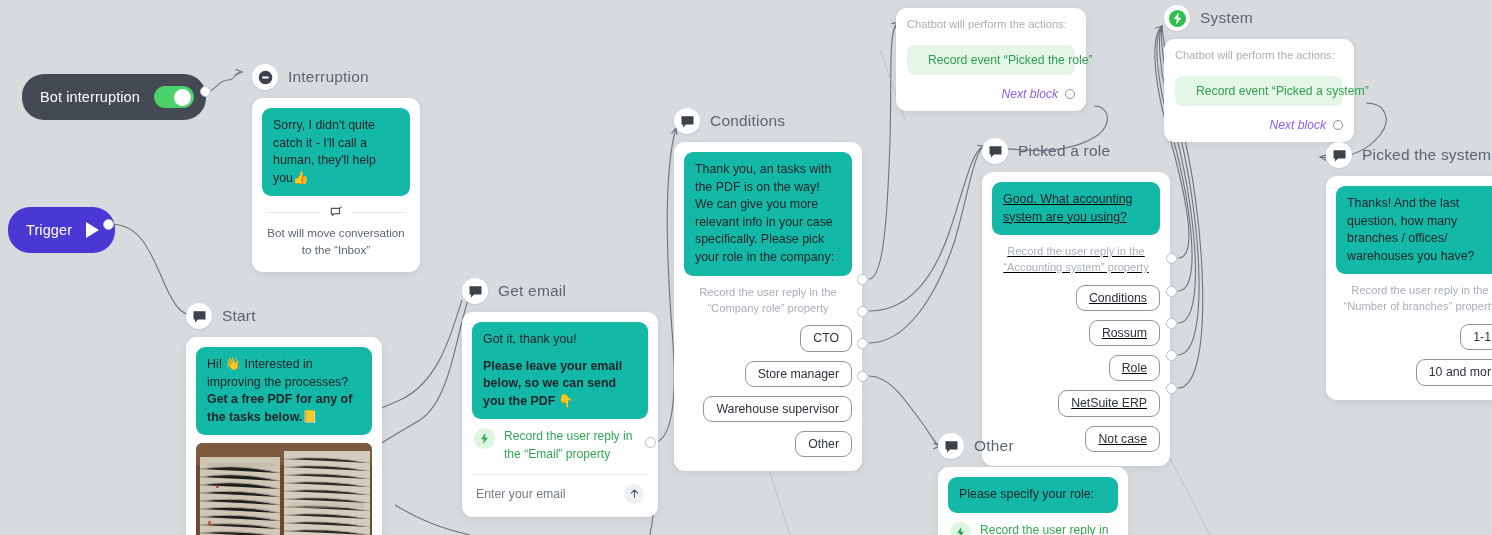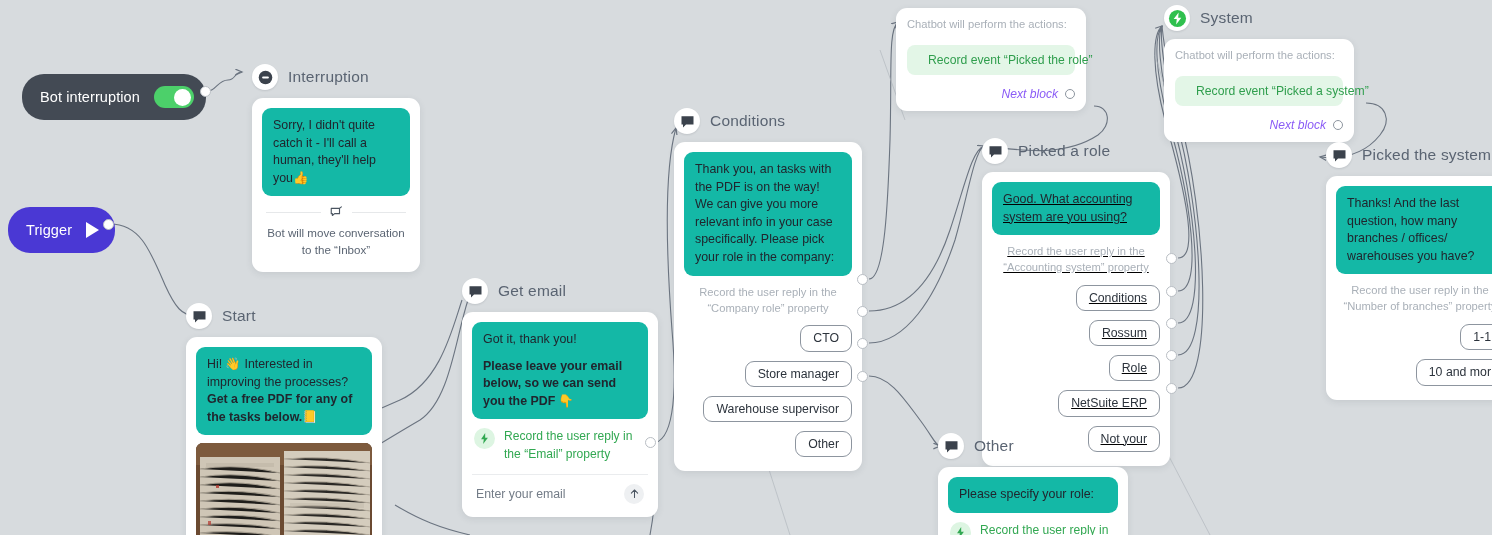--- a/index.html
+++ b/index.html
@@ -388,21 +388,21 @@
       <span class="node-title">Picked a role</span>
     </div>
     <div class="card" style="padding-bottom:14px;text-decoration:underline;">
       <div class="bubble">Good. What accounting system are you using?</div>
       <div class="hint">Record the user reply in the “Accounting system” property</div>
       <div class="opts">
         <span class="opt">Conditions</span>
         <span class="opt">Rossum</span>
         <span class="opt">Role</span>
         <span class="opt">NetSuite ERP</span>
-        <span class="opt">Not your</span>
+        <span class="opt">Not case</span>
       </div>
     </div>
   </div>
   <div class="port" style="left:1166px; top:253px;"></div>
   <div class="port" style="left:1166px; top:286px;"></div>
   <div class="port" style="left:1166px; top:318px;"></div>
   <div class="port" style="left:1166px; top:350px;"></div>
   <div class="port" style="left:1166px; top:383px;"></div>
 
   <div class="node" style="left:1326px; top:142px; width:188px;">

